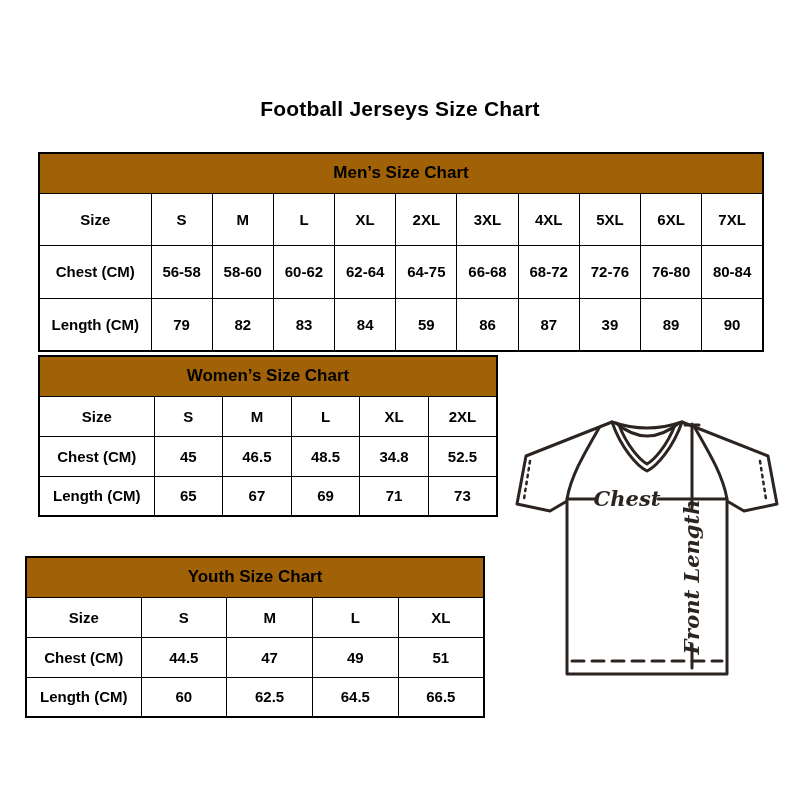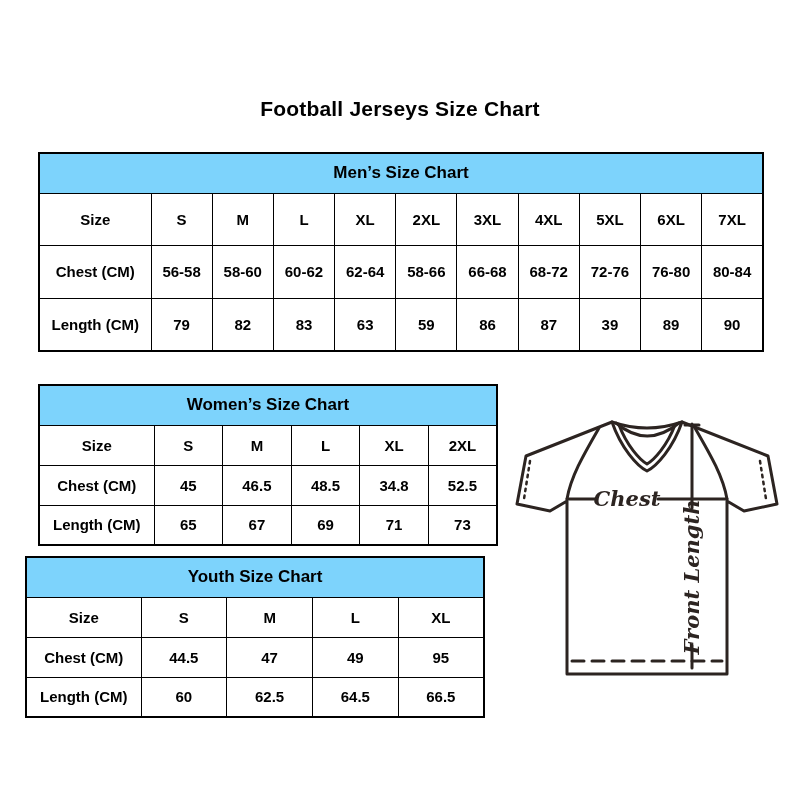--- a/index.html
+++ b/index.html
@@ -13,25 +13,25 @@
   }
   table.size-table{
     position:absolute;border-collapse:collapse;table-layout:fixed;
     border:2px solid #000;background:#fff;
   }
   table.size-table th,table.size-table td{
     border:1px solid #000;text-align:center;vertical-align:middle;
     font-weight:700;font-size:15px;padding:0;white-space:nowrap;
   }
   table.size-table th.banner{
-    background:#7dd3fc;font-size:17px;height:38px;
+    background:#a16207;font-size:17px;height:38px;
   }
   table.size-table tr{height:40px;}
   #mens-table{left:38px;top:152px;width:726px;height:200px;}
-  #womens-table{left:38px;top:384px;width:460px;height:162px;}
+  #womens-table{left:38px;top:355px;width:460px;height:162px;}
   #youth-table{left:25px;top:556px;width:460px;height:162px;}
   #jersey{position:absolute;left:505px;top:410px;width:280px;height:272px;}
   .measure-label{
     font-family:"DejaVu Serif","Liberation Serif",serif;
     font-style:italic;font-weight:700;
   }
 </style>
 </head>
 <body>
 
@@ -62,33 +62,33 @@
           <td>5XL</td>
           <td>6XL</td>
           <td>7XL</td>
         </tr>
         <tr>
           <td>Chest (CM)</td>
           <td>56-58</td>
           <td>58-60</td>
           <td>60-62</td>
           <td>62-64</td>
-          <td>58-66</td>
+          <td>64-75</td>
           <td>66-68</td>
           <td>68-72</td>
           <td>72-76</td>
           <td>76-80</td>
           <td>80-84</td>
         </tr>
         <tr>
           <td>Length (CM)</td>
           <td>79</td>
           <td>82</td>
           <td>83</td>
-          <td>63</td>
+          <td>84</td>
           <td>59</td>
           <td>86</td>
           <td>87</td>
           <td>39</td>
           <td>89</td>
           <td>90</td>
         </tr>
       </tbody>
   </table>
 
@@ -146,21 +146,21 @@
           <td>S</td>
           <td>M</td>
           <td>L</td>
           <td>XL</td>
         </tr>
         <tr>
           <td>Chest (CM)</td>
           <td>44.5</td>
           <td>47</td>
           <td>49</td>
-          <td>95</td>
+          <td>51</td>
         </tr>
         <tr>
           <td>Length (CM)</td>
           <td>60</td>
           <td>62.5</td>
           <td>64.5</td>
           <td>66.5</td>
         </tr>
       </tbody>
   </table>

